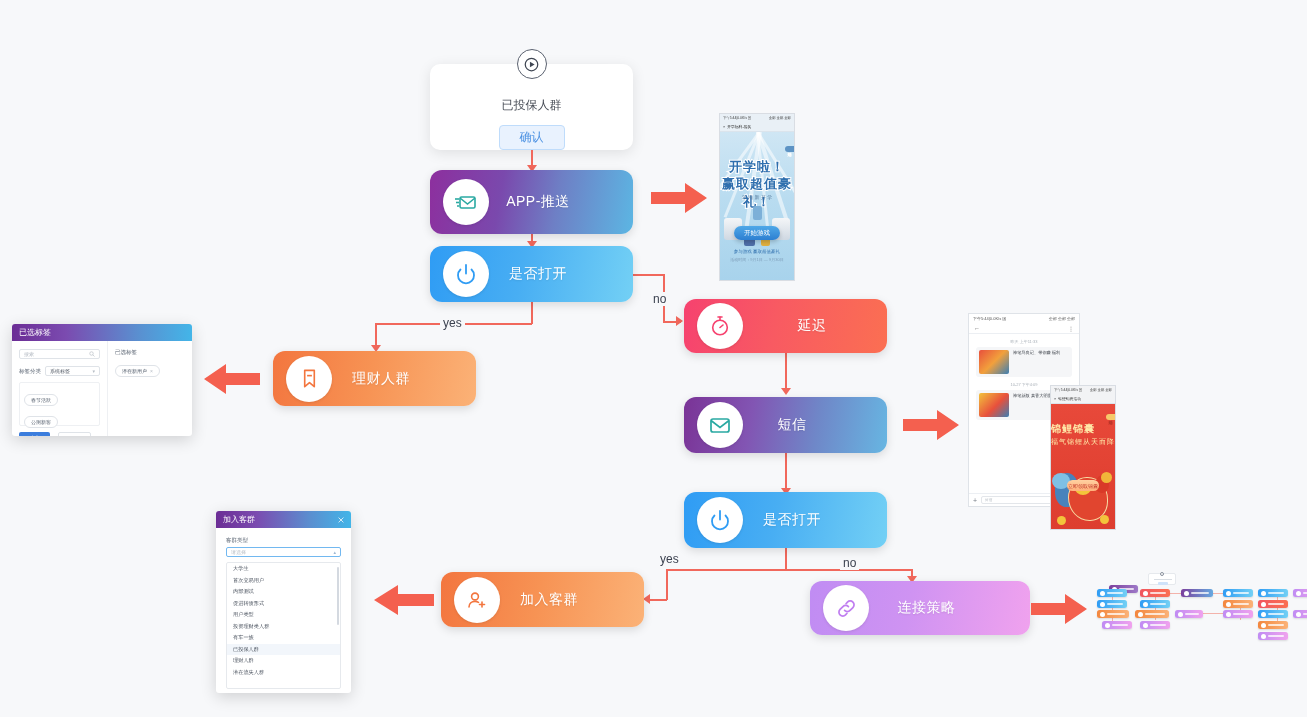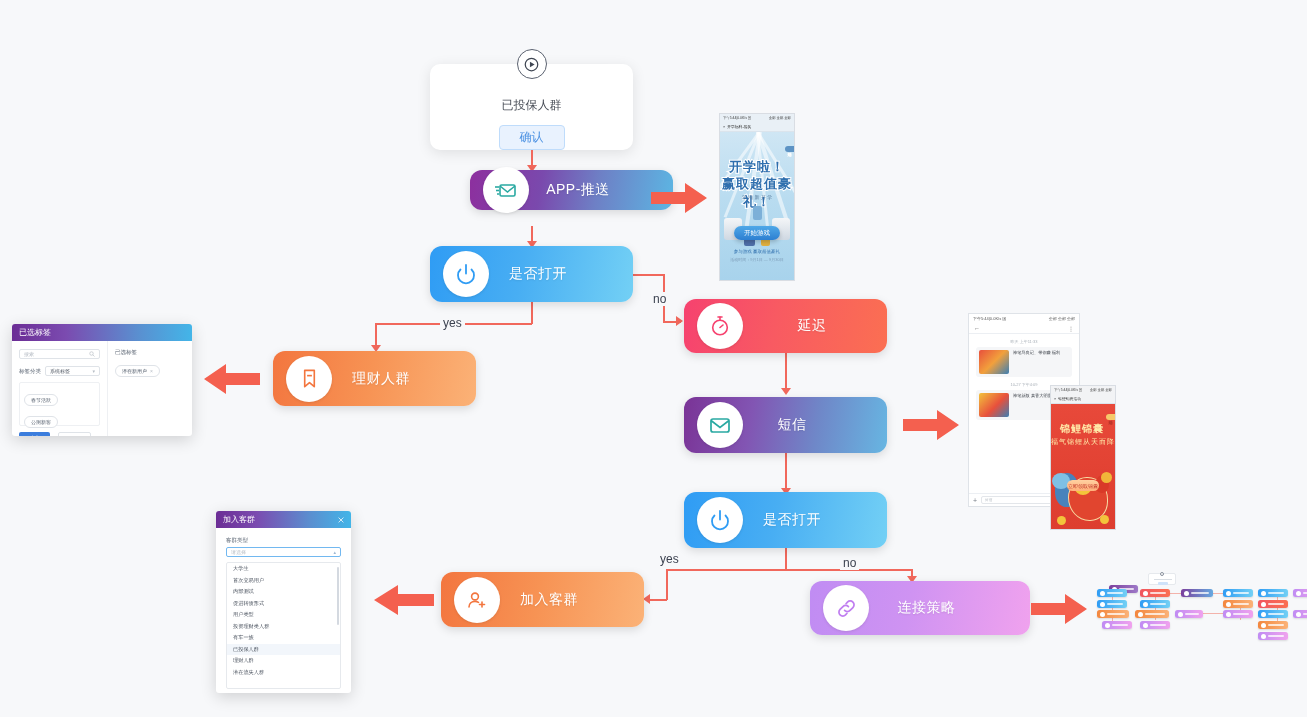--- a/index.html
+++ b/index.html
@@ -103,21 +103,21 @@
     background: linear-gradient(180deg,#4fa8e8,#2d7fd1); color:#fff; font-size:6.5px;
     display:flex; align-items:center; justify-content:center; box-shadow:0 2px 4px rgba(0,0,0,.2); }
   .g-foot1 { position:absolute; bottom:26px; left:0; right:0; text-align:center; font-size:4.5px; color:#2f6fae; }
   .g-foot2 { position:absolute; bottom:18px; left:0; right:0; text-align:center; font-size:4px; color:#7d9cb8; }
   .g-corner { position:absolute; top:14px; right:0; background:#5d93c4; color:#fff; font-size:4px;
     padding:3px 2px; border-radius:3px 0 0 3px; writing-mode: vertical-rl; }
   .g-char { position:absolute; border-radius:3px; }
 
   
   .poster-red { position:relative; height: calc(100% - 18px); background: linear-gradient(180deg,#e8493a 0%,#e24233 55%,#dd3e2f 100%); overflow:hidden; }
-  .r-title1 { position:absolute; top:18px; left:0; right:2px; text-align:center; font-size:10px; font-weight:bold; color:#ffe9a8; letter-spacing:1px;}
+  .r-title1 { position:absolute; top:18px; left:0; right:2px; text-align:left; font-size:10px; font-weight:bold; color:#ffe9a8; letter-spacing:1px;}
   .r-title2 { position:absolute; top:33px; left:0; right:0; text-align:center; font-size:7px; color:#ffe9a8; letter-spacing:1px;}
   .r-btn { position:absolute; bottom:38px; left:16px; right:16px; height:11px; border-radius:6px;
     background: linear-gradient(180deg,#ffd0a0,#ffb07a); color:#c3392b; font-size:5px;
     display:flex;align-items:center;justify-content:center;}
   .r-corner { position:absolute; top:10px; right:0; background:#f6c96a; color:#b8352a; font-size:4px;
     padding:3px 2px; border-radius:3px 0 0 3px; writing-mode: vertical-rl;}
 
   
   .chat { position:absolute; background:#fff; border:1px solid #dfe3e8; overflow:hidden; }
   .chat-status { height:9px; display:flex; align-items:center; justify-content:space-between;
@@ -209,21 +209,21 @@
   <div class="conn v" style="left:666px; top:569px; height:31px;"></div>
   <div class="conn h" style="left:648px; top:599px; width:19px;"></div>
   <div class="arrowhead ah-left" style="left:643px; top:594px;"></div>
   <div class="elabel" style="left:657px; top:552px;">yes</div>
 
   <div class="conn h" style="left:785px; top:569px; width:127px;"></div>
   <div class="conn v" style="left:911px; top:569px; height:12px;"></div>
   <div class="arrowhead ah-down" style="left:907px; top:576px;"></div>
   <div class="elabel" style="left:840px; top:556px;">no</div>
 
-  <div class="node n-app" style="left:430px; top:170px; width:203px; height:40px;margin-left:40px;">
+  <div class="node n-app" style="left:430px; top:170px; width:203px; height:64px;">
     <div class="badge">
       <svg width="24" height="24" viewBox="0 0 24 24" fill="none" stroke="#2aa9a2" stroke-width="1.6">
         <rect x="6" y="7" width="15" height="11" rx="1.5"></rect>
         <polyline points="6,8 13.5,14 21,8"></polyline>
         <line x1="1" y1="9" x2="5" y2="9"></line>
           <line x1="2" y1="12.5" x2="5" y2="12.5"></line>
           <line x1="3" y1="16" x2="5" y2="16"></line>
       </svg>
     </div>
     <div class="ntitle">APP-推送</div>

